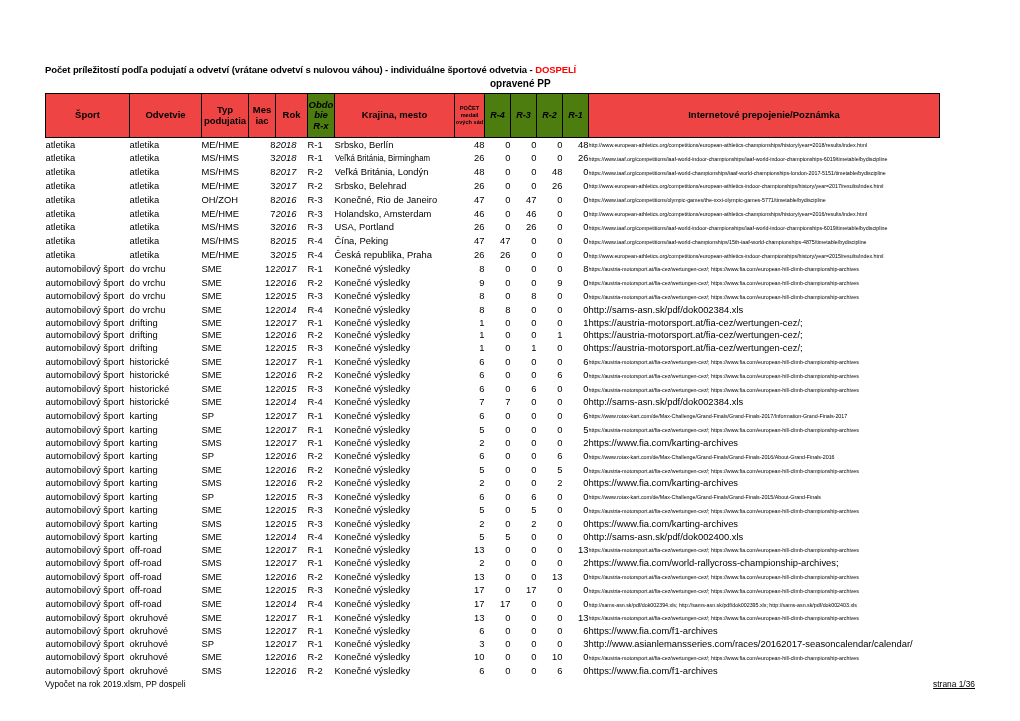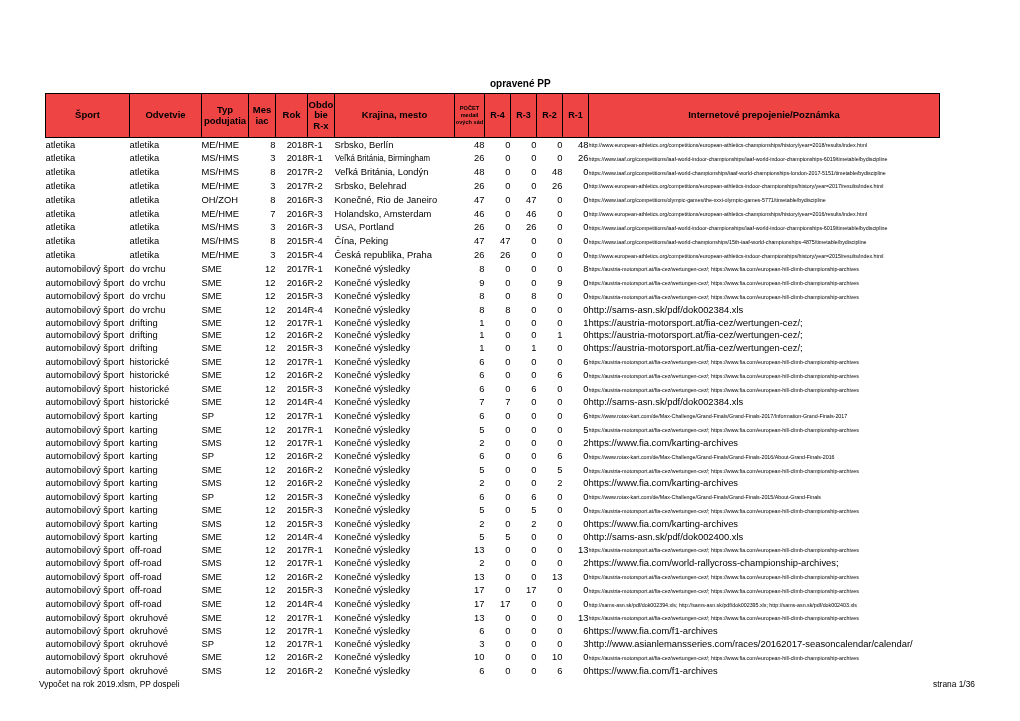--- a/index.html
+++ b/index.html
@@ -64,21 +64,22 @@
     background: #ef4444;
     border: 1px solid #000000;
     font-size: 9.5px;
     font-weight: bold;
     text-align: center;
     height: 44px;
     line-height: 1.12;
     box-sizing: border-box;
   }
   thead th.hl {
-    background: #ef4444;
+    background: #4d7c0f;
+    font-style: italic;
   }
   thead th.tiny {
     font-size: 5.6px;
     font-weight: bold;
     line-height: 1.22;
     letter-spacing: 0px;
   }
   thead th.rk {
     font-size: 9px;
   }
@@ -89,21 +90,21 @@
     height: 12.82px;
     line-height: 12.82px;
     white-space: nowrap;
     overflow: hidden;
     border: none;
   }
   td.c-sport      { padding-left: 2px; }
   td.c-odvetvie   { padding-left: 4px; }
   td.c-typ        { padding-left: 6px; }
   td.c-mesiac     { text-align: right; padding-right: 6px; }
-  td.c-rok        { text-align: right; padding-right: 4px; }
+  td.c-rok        { padding-right: 4px; font-style: italic; }
   td.c-obdobie    { text-align: left; padding-left: 3px; }
   td.c-krajina    { padding-left: 5px; }
   td.c-num        { text-align: right; padding-right: 6px; }
   td.c-url        { padding-left: 4px; }
 
   
   .squeeze {
     display: inline-block;
     transform: scaleX(0.84);
     transform-origin: left center;
@@ -132,37 +133,41 @@
   col.w-pocet    { width: 30px; }
   col.w-r4       { width: 26px; }
   col.w-r3       { width: 26px; }
   col.w-r2       { width: 26px; }
   col.w-r1       { width: 26px; }
   col.w-url      { width: 351px; }
 
   
   .footer-left {
     position: absolute;
-    left: 39px;
+    left: 45px;
     top: 679px;
     font-size: 8.4px;
   }
   .footer-right {
     position: absolute;
     right: 45px;
     top: 679px;
     font-size: 8.4px;
     text-align: right;
+    text-decoration: underline;
   }
 </style>
 </head>
 <body>
 
 <div class="page">
 
+  <div class="title-row">
+    <span>Počet príležitostí podľa podujatí a odvetví (vrátane odvetví s nulovou váhou) - individuálne športové odvetvia - </span><span class="accent">DOSPELÍ</span>
+  </div>
 
   <div class="subtitle">opravené PP</div>
 
   <table class="sheet">
     <colgroup>
       <col class="w-sport">
         <col class="w-odvetvie">
         <col class="w-typ">
         <col class="w-mesiac">
       <col class="w-rok">

